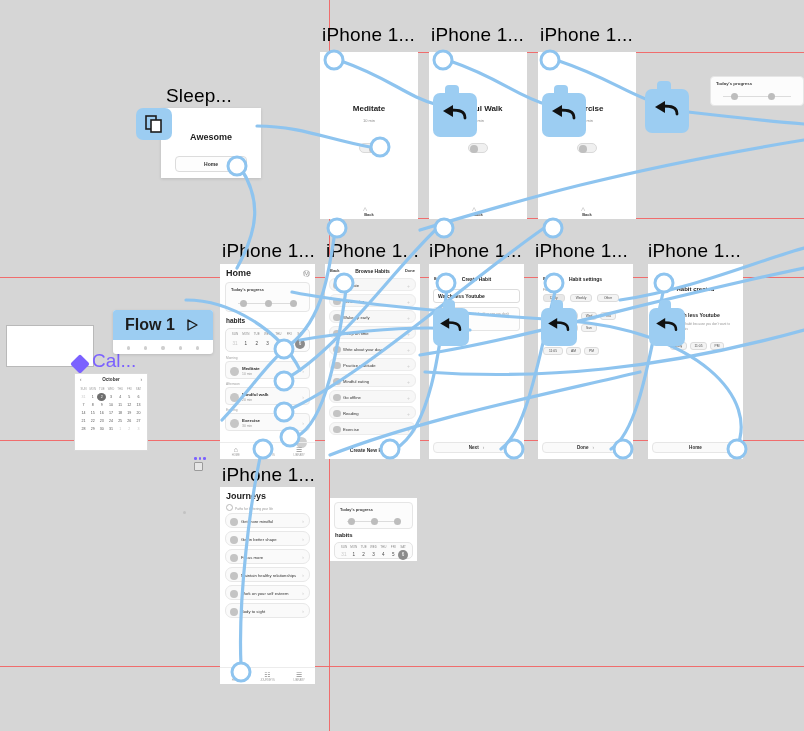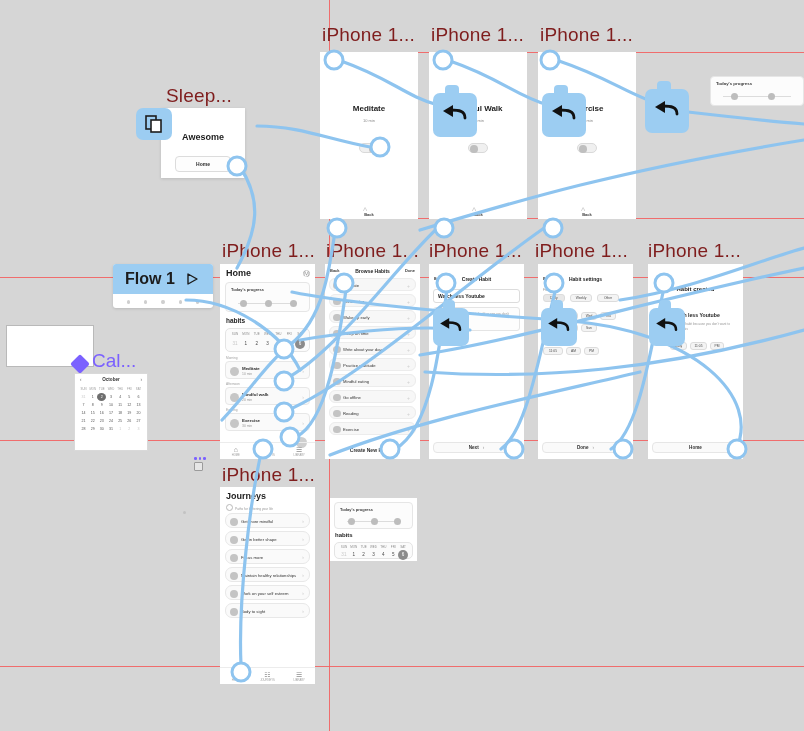--- a/index.html
+++ b/index.html
@@ -9,21 +9,21 @@
     font-family:"Liberation Sans", sans-serif;
     position:relative;
   }
   #canvas{position:absolute;inset:0;width:804px;height:731px;overflow:hidden;}
 
   
   .guide-v{position:absolute;top:0;bottom:0;width:1px;background:#f45b5b;opacity:.85;}
   .guide-h{position:absolute;left:0;right:0;height:1px;background:#f45b5b;opacity:.85;}
 
   
-  .flabel{position:absolute;color:#7f1d1d;font-size:19px;white-space:nowrap;letter-spacing:.2px;text-align:right;}
+  .flabel{position:absolute;color:#000000;font-size:19px;white-space:nowrap;letter-spacing:.2px;text-align:right;}
 
   
   .frame{position:absolute;background:#ffffff;box-sizing:border-box;}
 
   
   .scr-title{font-weight:bold;color:#1d1d1d;}
   .card{background:#fbfbfb;border:1px solid #e4e4e4;border-radius:5px;box-sizing:border-box;}
 
   
   .prog-card{background:#fcfcfc;border:1px solid #e6e6e6;border-radius:4px;box-sizing:border-box;position:relative;}
@@ -81,21 +81,21 @@
 
   
   .hotspot{position:absolute;background:#9ccdf2;border-radius:7px;display:flex;align-items:center;justify-content:center;}
   .hotspot .tail{position:absolute;top:-8px;left:12px;width:14px;height:12px;background:#9ccdf2;border-radius:4px 4px 0 0;}
   .hotspot svg{position:relative;z-index:2;}
 
   
   .compbadge{position:absolute;background:#9ccdf2;border-radius:7px;display:flex;align-items:center;justify-content:center;}
 
   
-  .flowbox{position:absolute;background:#fff;border-radius:3px;box-shadow:0 1px 3px rgba(0,0,0,.13);overflow:hidden;}
+  .flowbox{position:absolute;background:#fff;border-radius:3px;box-shadow:0 1px 3px rgba(0,0,0,.13);overflow:hidden;margin-top:46px;}
   .flowhead{background:#9ccdf2;display:flex;align-items:center;gap:10px;padding:6px 12px;}
   .flowhead .ft{font-size:16px;font-weight:bold;color:#1c1c1c;}
   .flowdots{display:flex;gap:14px;padding:6px 14px;}
   .flowdots i{width:4px;height:4px;border-radius:50%;background:#cfcfcf;display:block;}
 
   
   .awbox{position:absolute;background:#fff;box-shadow:0 1px 3px rgba(0,0,0,.12);}
 
   
   .calbox{position:absolute;background:#fff;border:1px solid #d9d9d9;box-sizing:border-box;}
@@ -127,21 +127,21 @@
 
   <div class="guide-v" style="left:329px;"></div>
   <div class="guide-h" style="top:52px;left:320px;right:0;"></div>
   <div class="guide-h" style="top:218px;left:320px;right:0;"></div>
   <div class="guide-h" style="top:277px;left:0;right:0;"></div>
   <div class="guide-h" style="top:440px;left:0;right:0;"></div>
   <div class="guide-h" style="top:666px;left:0;right:0;"></div>
 
   <div class="flabel" style="left:166px;top:85px;">Sleep...</div>
 
-  <div class="awbox" style="left:161px;top:108px;width:84px;height:70px;">
+  <div class="awbox" style="left:161px;top:108px;width:100px;height:70px;">
     <div style="position:absolute;left:0;top:24px;width:100%;text-align:center;font-size:9px;font-weight:bold;color:#1d1d1d;">Awesome</div>
     <div style="position:absolute;left:14px;right:14px;top:48px;height:14px;border:1px solid #dcdcdc;border-radius:4px;background:#fdfdfd;display:flex;align-items:center;justify-content:center;font-size:5px;font-weight:bold;color:#2e2e2e;">Home</div>
   </div>
 
   <div class="compbadge" style="left:136px;top:108px;width:36px;height:32px;">
     <svg width="20" height="20" viewBox="0 0 20 20">
       <rect x="2" y="2" width="10" height="13" fill="none" stroke="#1d1d1d" stroke-width="1.6"></rect>
       <rect x="7" y="6" width="10" height="12" fill="#fff" stroke="#1d1d1d" stroke-width="1.6"></rect>
     </svg>
   </div>

